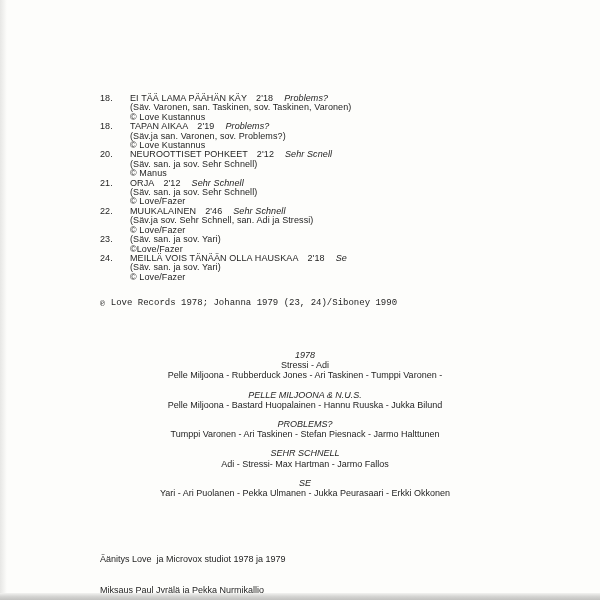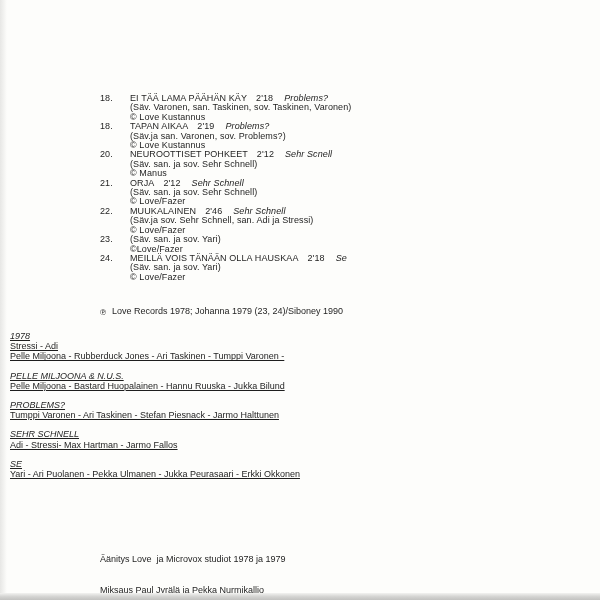--- a/index.html
+++ b/index.html
@@ -27,28 +27,28 @@
     font-size:9px;line-height:9.4px;letter-spacing:0.1px;
   }
   .track{display:flex;}
   .track-num{width:30px;flex:0 0 30px;}
   .track-body{flex:1;}
   .track-title{white-space:nowrap;}
   .track-time{margin-left:9px;}
   .track-band{margin-left:11px;font-style:italic;}
   
   .publisher{
-    position:absolute;top:306px;left:100px;
-    font-size:9px;line-height:10px;
+    position:absolute;top:294px;left:100px;
+    font-size:9px;line-height:18px;font-family:Liberation Mono, monospace;
   }
   .psym{font-size:8px;margin-right:6px;position:relative;top:0.5px;}
   
   .lineups{
-    position:absolute;top:331px;left:10px;width:590px;
-    font-size:9px;line-height:10.2px;text-decoration:underline;
+    position:absolute;top:350px;left:10px;width:590px;
+    text-align:center;font-size:9px;line-height:10.2px;
   }
   .lineup{margin:0 0 9px 0;}
   .lineup-name{font-style:italic;}
   
   .credits{
     position:absolute;top:533px;left:100px;
     font-size:9px;line-height:10.4px;white-space:pre-wrap;
   }
 </style>
 </head>

